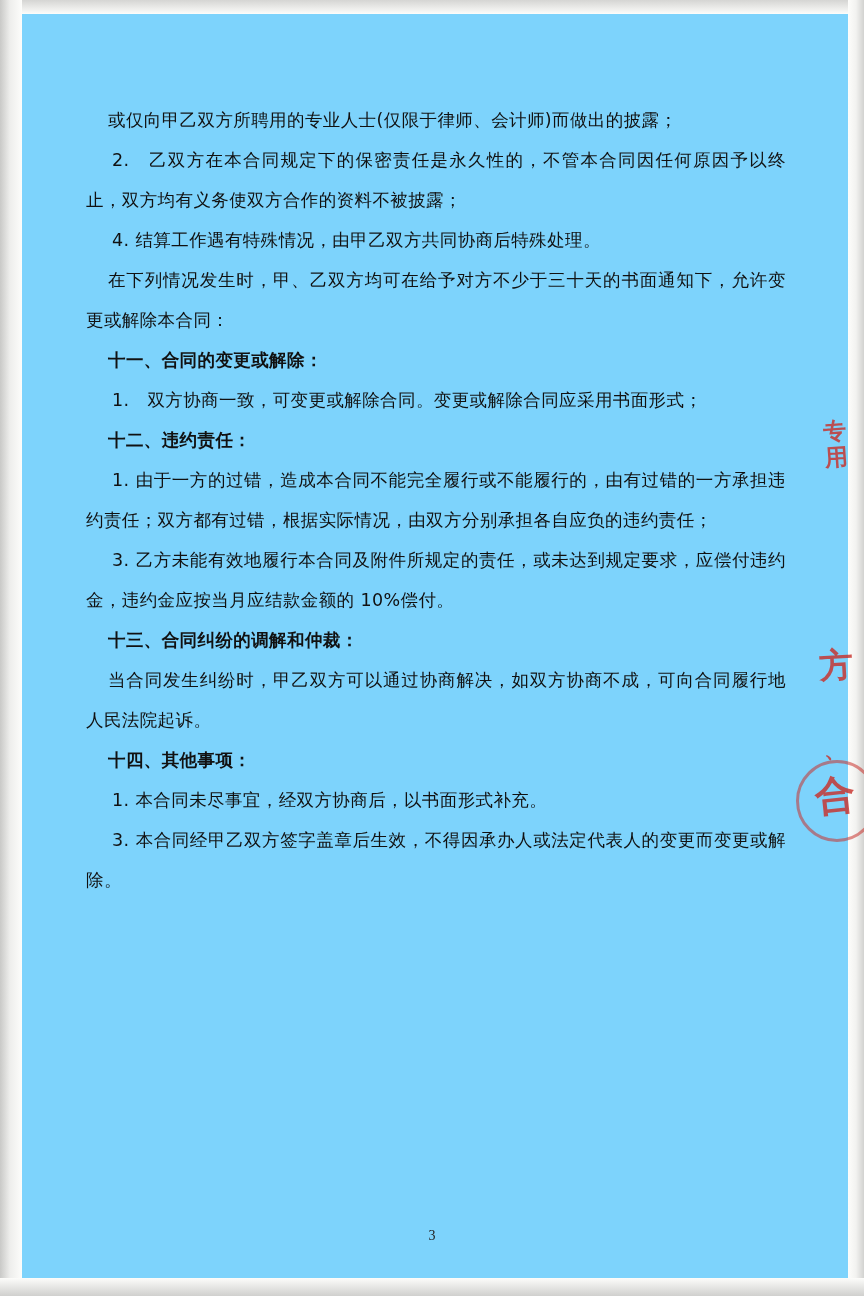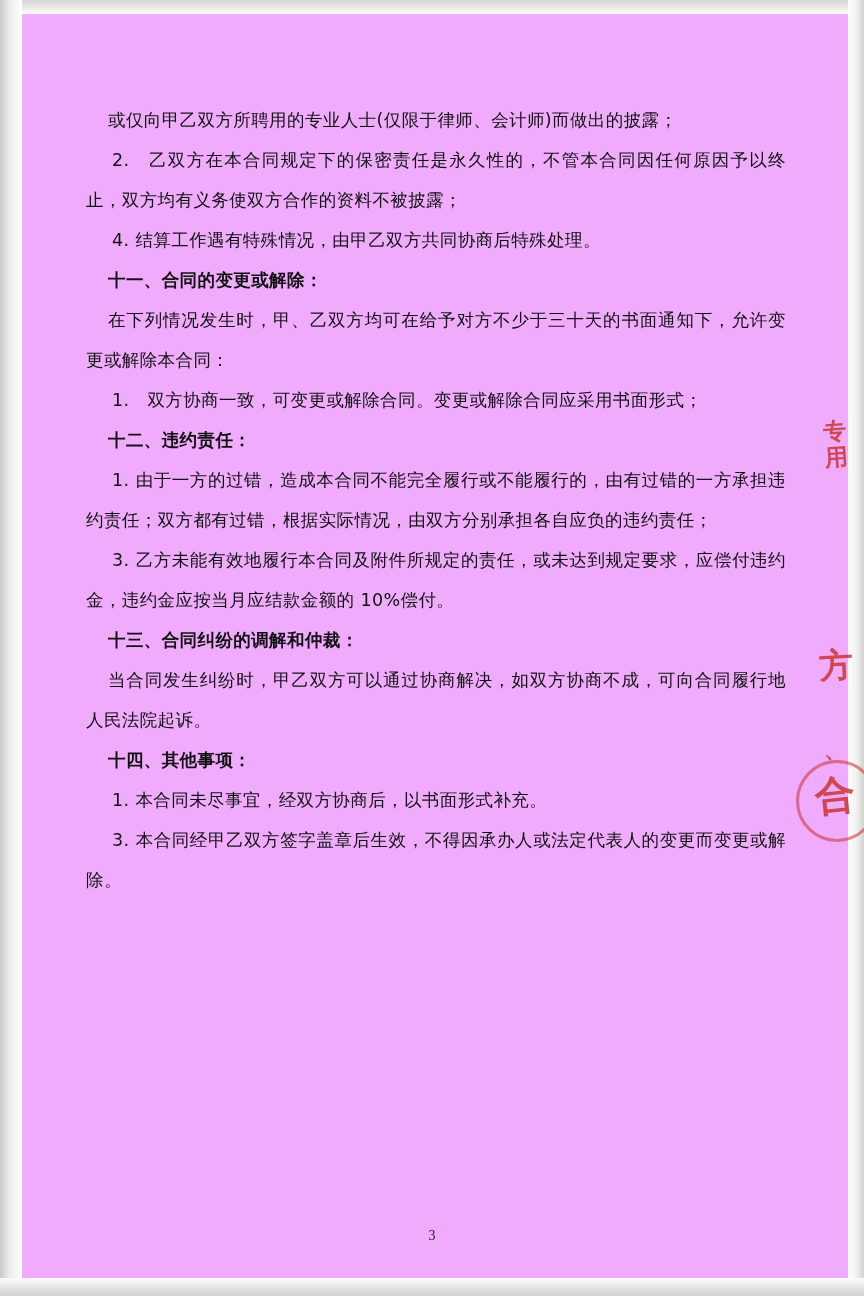--- a/index.html
+++ b/index.html
@@ -7,21 +7,21 @@
     padding: 0;
     background: #d9d9d9;
   }
   body {
     font-family: "DejaVu Sans", "Liberation Sans", sans-serif;
   }
   .page {
     position: relative;
     width: 864px;
     height: 1296px;
-    background: #f0abfc;
+    background: #7dd3fc;
     overflow: hidden;
     box-sizing: border-box;
   }
   
   .scan-edge-left {
     position: absolute;
     left: 0; top: 0; bottom: 0;
     width: 22px;
     background: linear-gradient(to right, #c9c9c7 0%, #eeeeec 45%, #fdfdfb 100%);
     pointer-events: none;
@@ -153,22 +153,22 @@
 <div class="page">
   <div class="scan-edge-top"></div>
   <div class="scan-edge-left"></div>
   <div class="scan-edge-right"></div>
   <div class="scan-edge-bottom"></div>
 
   <div class="doc-body">
     <p class="para indent">或仅向甲乙双方所聘用的专业人士(仅限于律师、会计师)而做出的披露；</p>
     <p class="para indent2">2.　乙双方在本合同规定下的保密责任是永久性的，不管本合同因任何原因予以终止，双方均有义务使双方合作的资料不被披露；</p>
     <p class="para indent2">4. 结算工作遇有特殊情况，由甲乙双方共同协商后特殊处理。</p>
+    <p class="para indent">在下列情况发生时，甲、乙双方均可在给予对方不少于三十天的书面通知下，允许变更或解除本合同：</p>
     <p class="para heading">十一、合同的变更或解除：</p>
-    <p class="para indent">在下列情况发生时，甲、乙双方均可在给予对方不少于三十天的书面通知下，允许变更或解除本合同：</p>
     <p class="para indent2">1.　双方协商一致，可变更或解除合同。变更或解除合同应采用书面形式；</p>
     <p class="para heading">十二、违约责任：</p>
     <p class="para indent2">1. 由于一方的过错，造成本合同不能完全履行或不能履行的，由有过错的一方承担违约责任；双方都有过错，根据实际情况，由双方分别承担各自应负的违约责任；</p>
     <p class="para indent2">3. 乙方未能有效地履行本合同及附件所规定的责任，或未达到规定要求，应偿付违约金，违约金应按当月应结款金额的 10%偿付。</p>
     <p class="para heading">十三、合同纠纷的调解和仲裁：</p>
     <p class="para indent">当合同发生纠纷时，甲乙双方可以通过协商解决，如双方协商不成，可向合同履行地人民法院起诉。</p>
     <p class="para heading">十四、其他事项：</p>
     <p class="para indent2">1. 本合同未尽事宜，经双方协商后，以书面形式补充。</p>
     <p class="para indent2">3. 本合同经甲乙双方签字盖章后生效，不得因承办人或法定代表人的变更而变更或解除。</p>
   </div>

